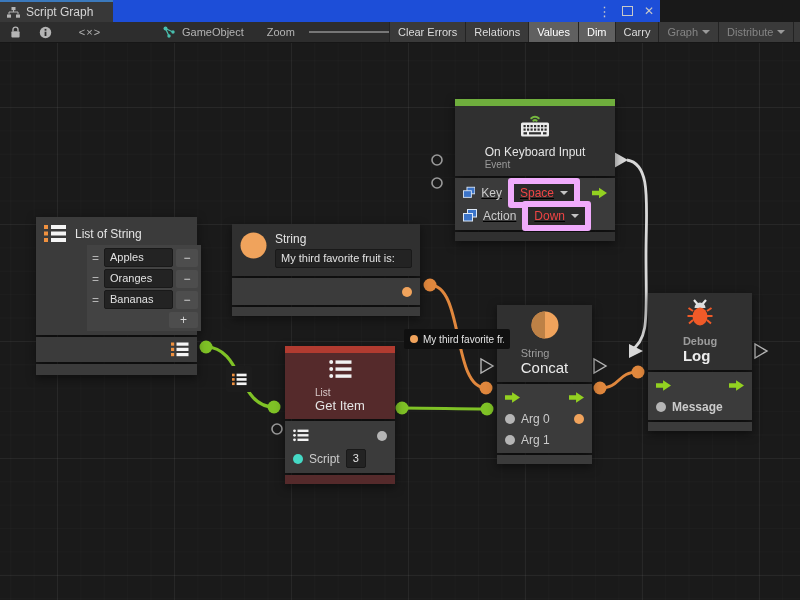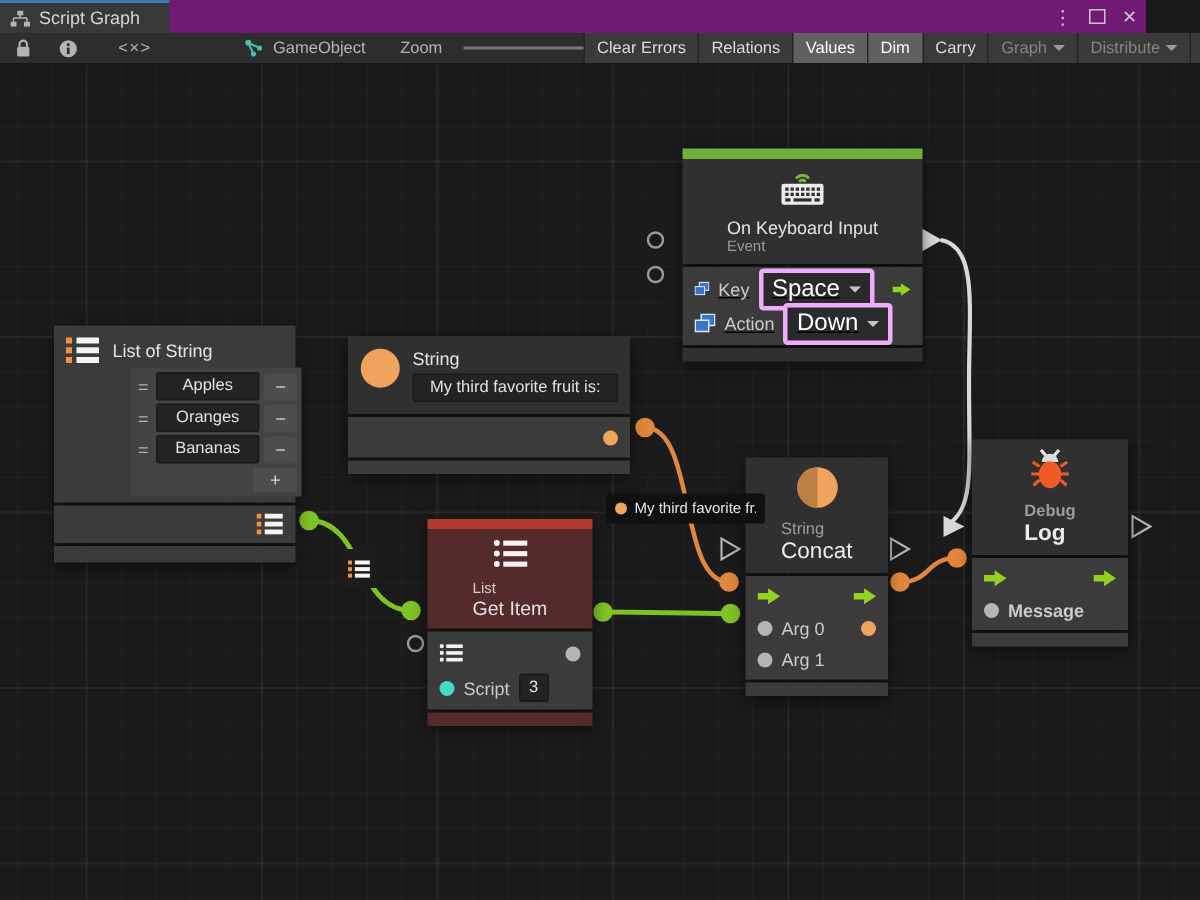--- a/index.html
+++ b/index.html
@@ -1,19 +1,19 @@
 <!DOCTYPE html>
 <html style="--accent-blue: #3b79bc; --event-green: #6fae3d; --error-red: #b13b30; --error-dark: #552a2b; --wire-green: #7fc226; --wire-orange: #e0873d; --wire-white: #d8d8d8; --type-orange: #f0a35c; --type-teal: #45d9c5; --type-gray: #b5b5b5; --arrow-green: #93d121;"><head>
 <meta charset="utf-8">
 <style>
   html,body{margin:0;padding:0;background:#111;font-family:"Liberation Sans",sans-serif;}
   .app{position:relative;width:800px;height:600px;overflow:hidden;background:#191919;user-select:none;}
 
   
-  .tabbar{position:absolute;top:0;left:0;width:764px;height:22px;background:#701a75;}
+  .tabbar{position:absolute;top:0;left:0;width:660px;height:22px;background:#1d4ed8;}
   .tab{position:absolute;left:0;top:0;width:113px;height:22px;background:#383838;border-top:2px solid var(--accent-blue);
        box-sizing:border-box;display:flex;align-items:center;gap:6px;padding-left:7px;color:#d6d6d6;font-size:12px;}
   .winctrls{position:absolute;right:6px;top:0;height:22px;display:flex;align-items:center;gap:11px;color:#c8c8c8;}
   .winctrls .menu{font-size:13px;line-height:1;}
   .box-icon{width:9px;height:8px;border:1.5px solid #c8c8c8;display:inline-block;}
   .winctrls .close{font-size:12px;}
 
   .toolbar{position:absolute;top:22px;left:0;width:800px;height:20px;background:#2d2d2d;border-bottom:1px solid #161616;
            display:flex;align-items:center;font-size:11px;color:#b4b4b4;}
   .ticon{display:flex;align-items:center;justify-content:center;height:20px;}
@@ -58,22 +58,22 @@
   .hrow{display:flex;align-items:center;gap:8px;padding:6px 8px;flex-direction:column;}
   .ttl{font-size:12px;color:#e4e4e4;}
   .ttl-big{font-size:15px;color:#ececec;}
   .sub{font-size:10px;color:#9c9c9c;}
   .prow{display:flex;align-items:center;gap:6px;height:23px;padding:0 8px;font-size:12px;color:#cbcbcb;}
   .spacer{flex:1;}
   .dot{width:10px;height:10px;border-radius:50%;flex:0 0 auto;}
   .dot.gray{background:var(--type-gray);}
   .dot.orange{background:var(--type-orange);}
   .dot.teal{background:var(--type-teal);}
-  .field{background:#232323;border:1px solid #191919;border-radius:2px;color:#e2e2e2;padding:1px 5px;font-size:11px;text-align:center;}
-  .select{background:#2a2a2a;border:3px solid #f0abfc;border-radius:3px;color:#ffffff;padding:2px 6px;font-size:16px;
+  .field{background:#232323;border:1px solid #191919;border-radius:2px;color:#e2e2e2;padding:1px 5px;font-size:11px;}
+  .select{background:#2a2a2a;border:6px solid #f0abfc;border-radius:3px;color:#ef4444;padding:2px 6px;font-size:12px;
           display:flex;align-items:center;gap:6px;}
   .select .caret{border-top-color:#c4c4c4;}
   .sqbtn{background:#4d4d4d;border-radius:2px;color:#d8d8d8;display:flex;align-items:center;justify-content:center;
          font-size:12px;width:22px;height:18px;flex:0 0 auto;}
 
   
   .lst-editor{margin:2px 0 0 43px;width:114px;background:#434343;padding:2px 0 0 0;}
   .lst-row{display:flex;align-items:center;gap:3px;padding:1px 3px;}
   .lst-handle{color:#b5b5b5;font-size:12px;width:11px;text-align:center;flex:0 0 auto;}
   .lst-row .field{width:58px;height:15px;line-height:15px;}

